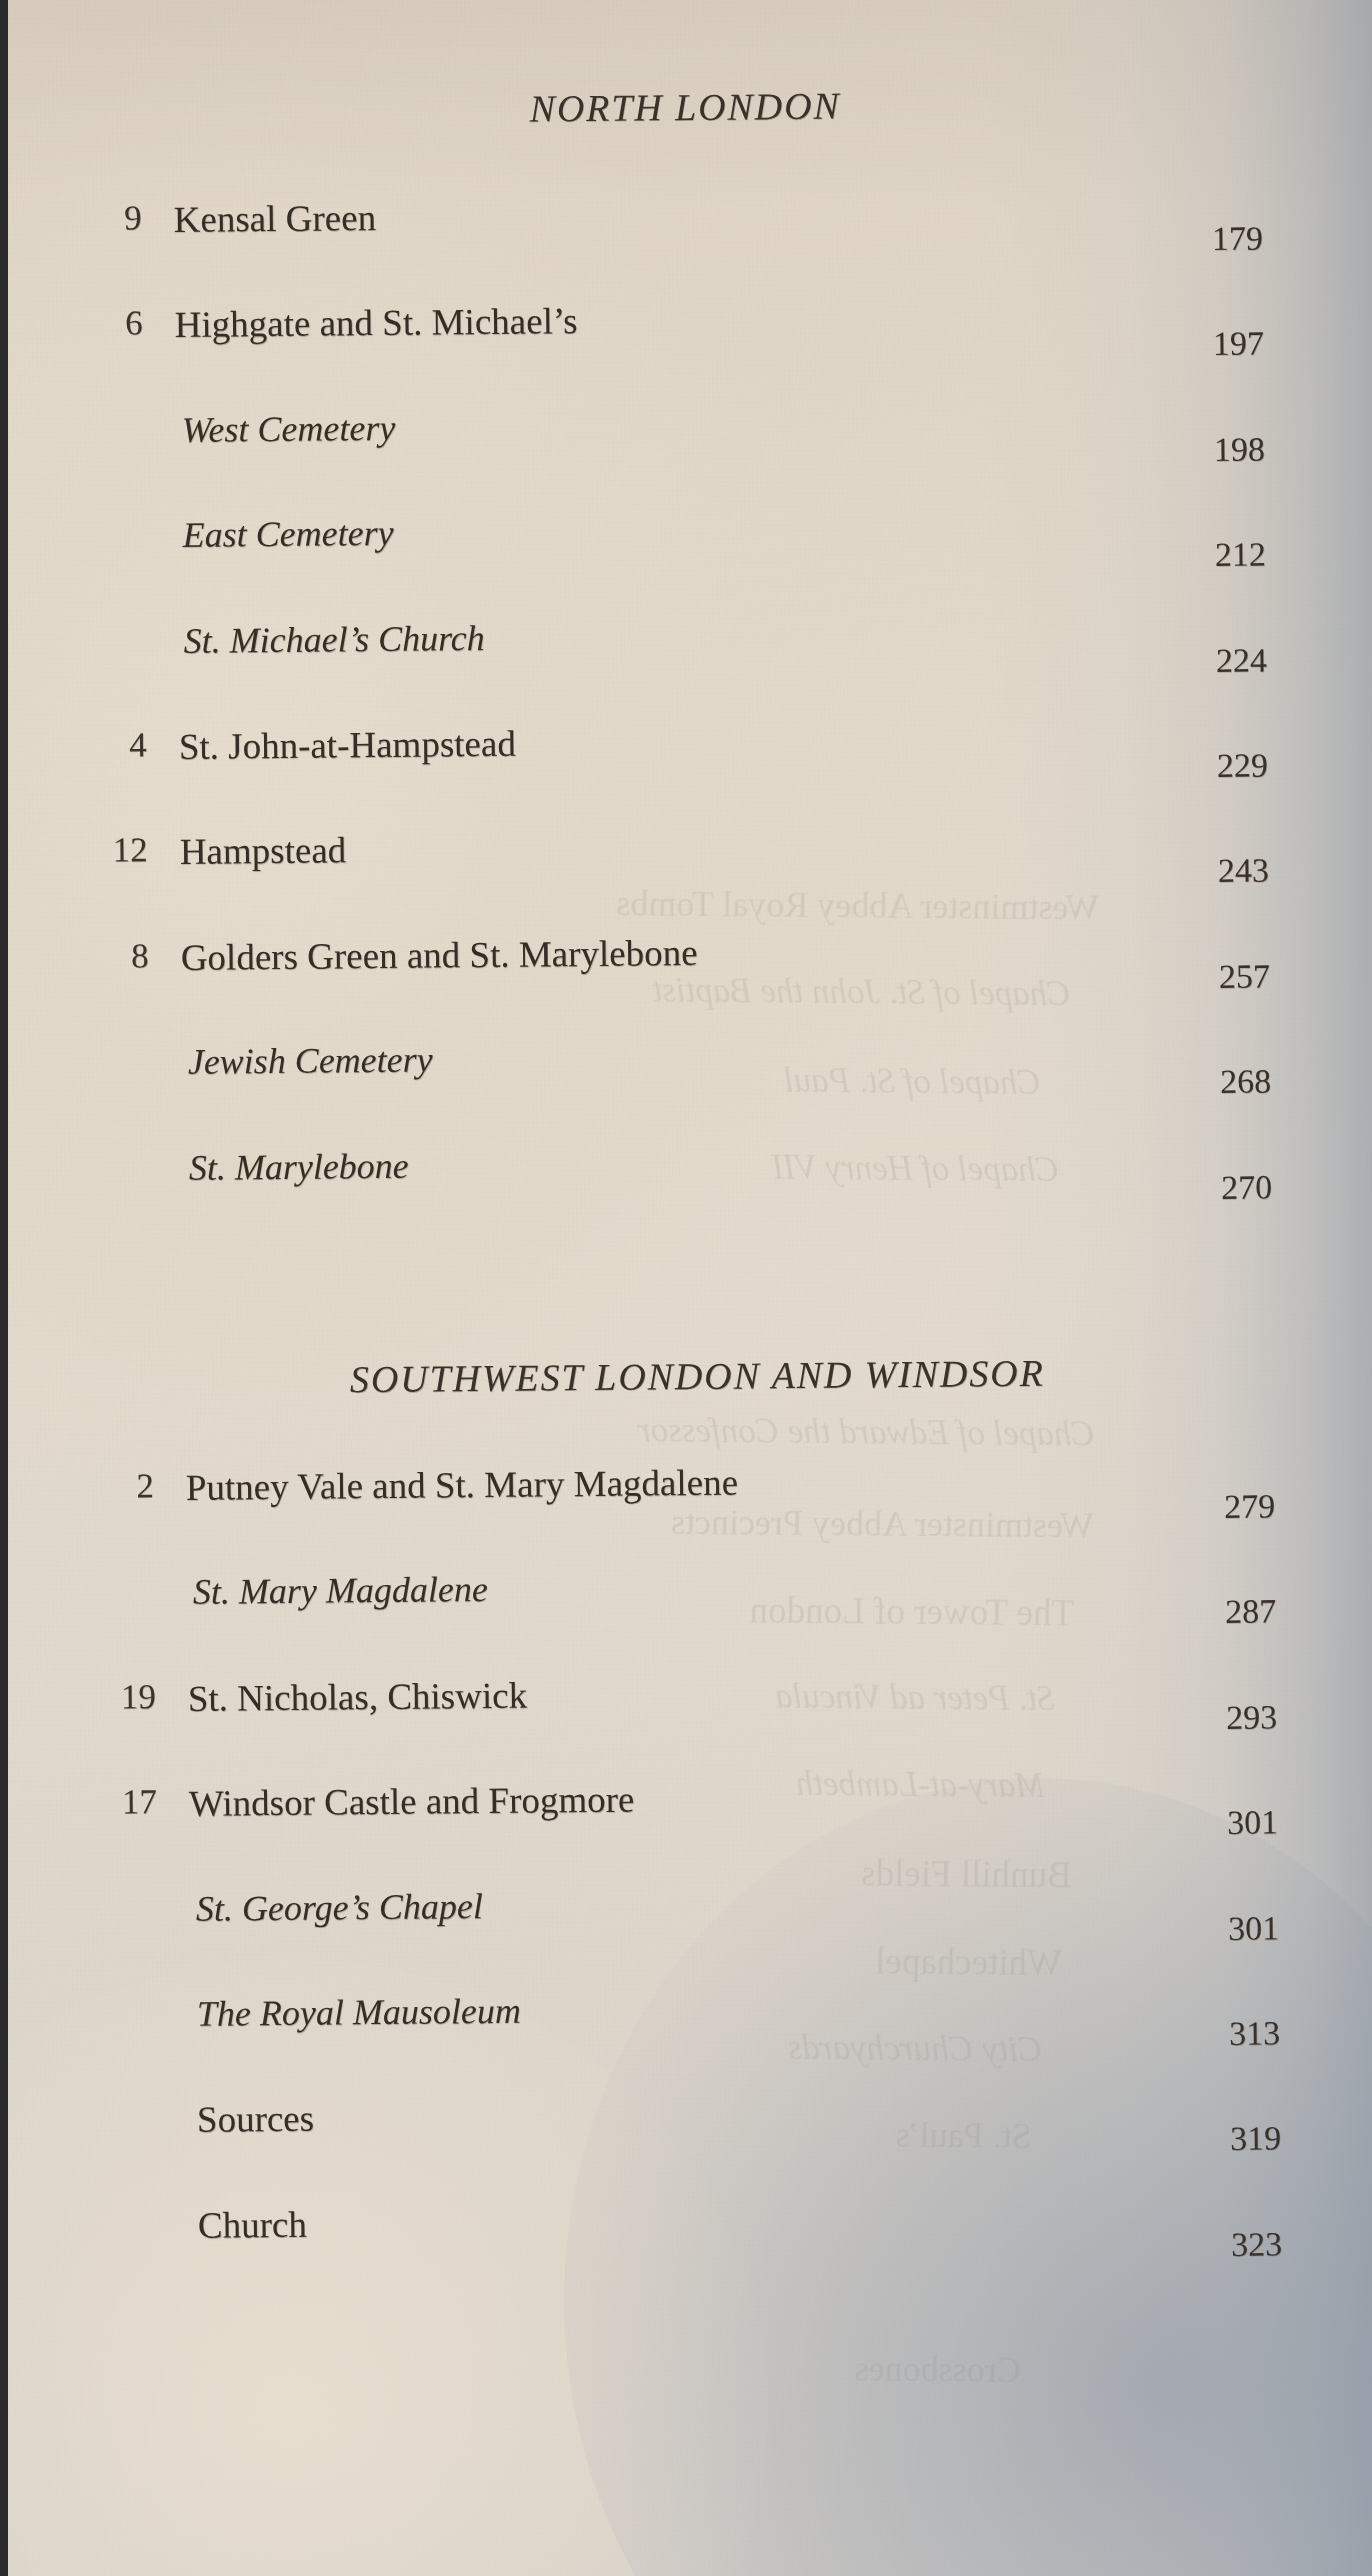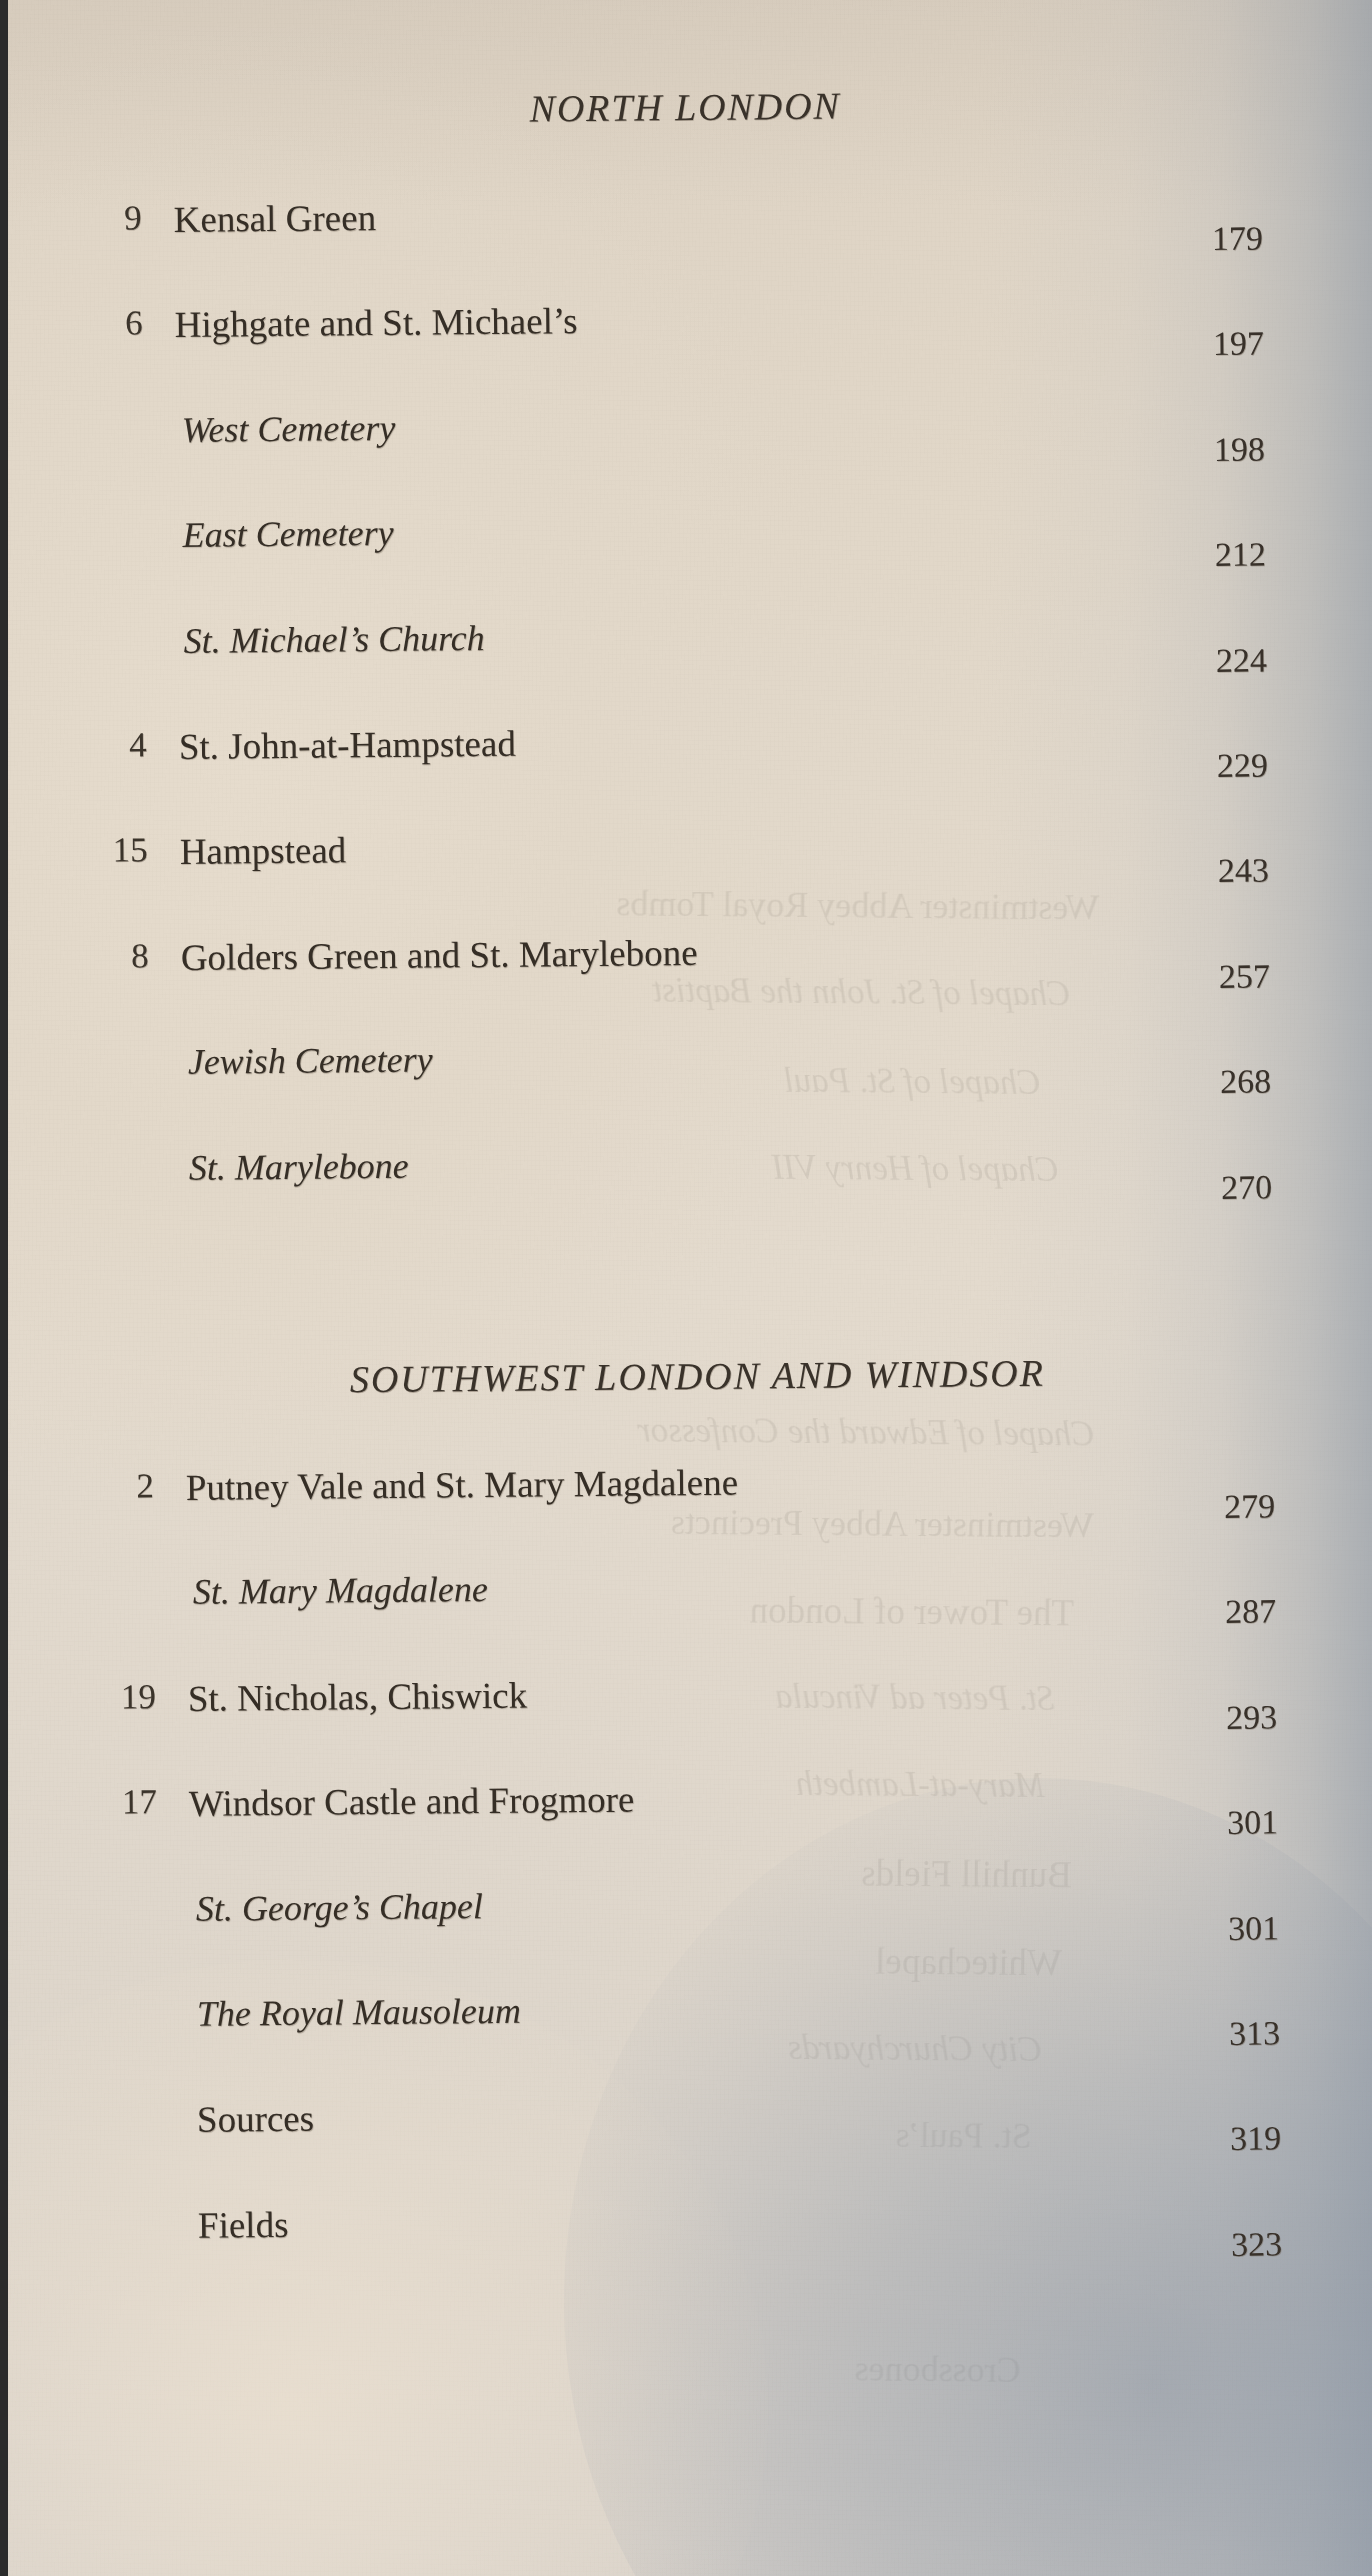--- a/index.html
+++ b/index.html
@@ -223,21 +223,21 @@
       <div class="row" style="top: 615px;">
         <span class="title sub">St. Michael’s Church</span>
         <span class="page-no" style="top: 32px;">224</span>
       </div>
       <div class="row" style="top: 720px;">
         <span class="num">4</span>
         <span class="title">St. John-at-Hampstead</span>
         <span class="page-no" style="top: 32px;">229</span>
       </div>
       <div class="row" style="top: 825px;">
-        <span class="num">15</span>
+        <span class="num">12</span>
         <span class="title">Hampstead</span>
         <span class="page-no" style="top: 32px;">243</span>
       </div>
       <div class="row" style="top: 931px;">
         <span class="num">8</span>
         <span class="title">Golders Green and St. Marylebone</span>
         <span class="page-no" style="top: 32px;">257</span>
       </div>
       <div class="row" style="top: 1036px;">
         <span class="title sub">Jewish Cemetery</span>
@@ -273,19 +273,19 @@
       </div>
       <div class="row" style="top: 1988px;">
         <span class="title sub">The Royal Mausoleum</span>
         <span class="page-no" style="top: 32px;">313</span>
       </div>
       <div class="row" style="top: 2093px;">
         <span class="title plain-indent">Sources</span>
         <span class="page-no" style="top: 32px;">319</span>
       </div>
       <div class="row" style="top: 2199px;">
-        <span class="title plain-indent">Fields</span>
+        <span class="title plain-indent">Church</span>
         <span class="page-no" style="top: 32px;">323</span>
       </div>
     </div>
 
 </div>
 
 
 </body></html>

